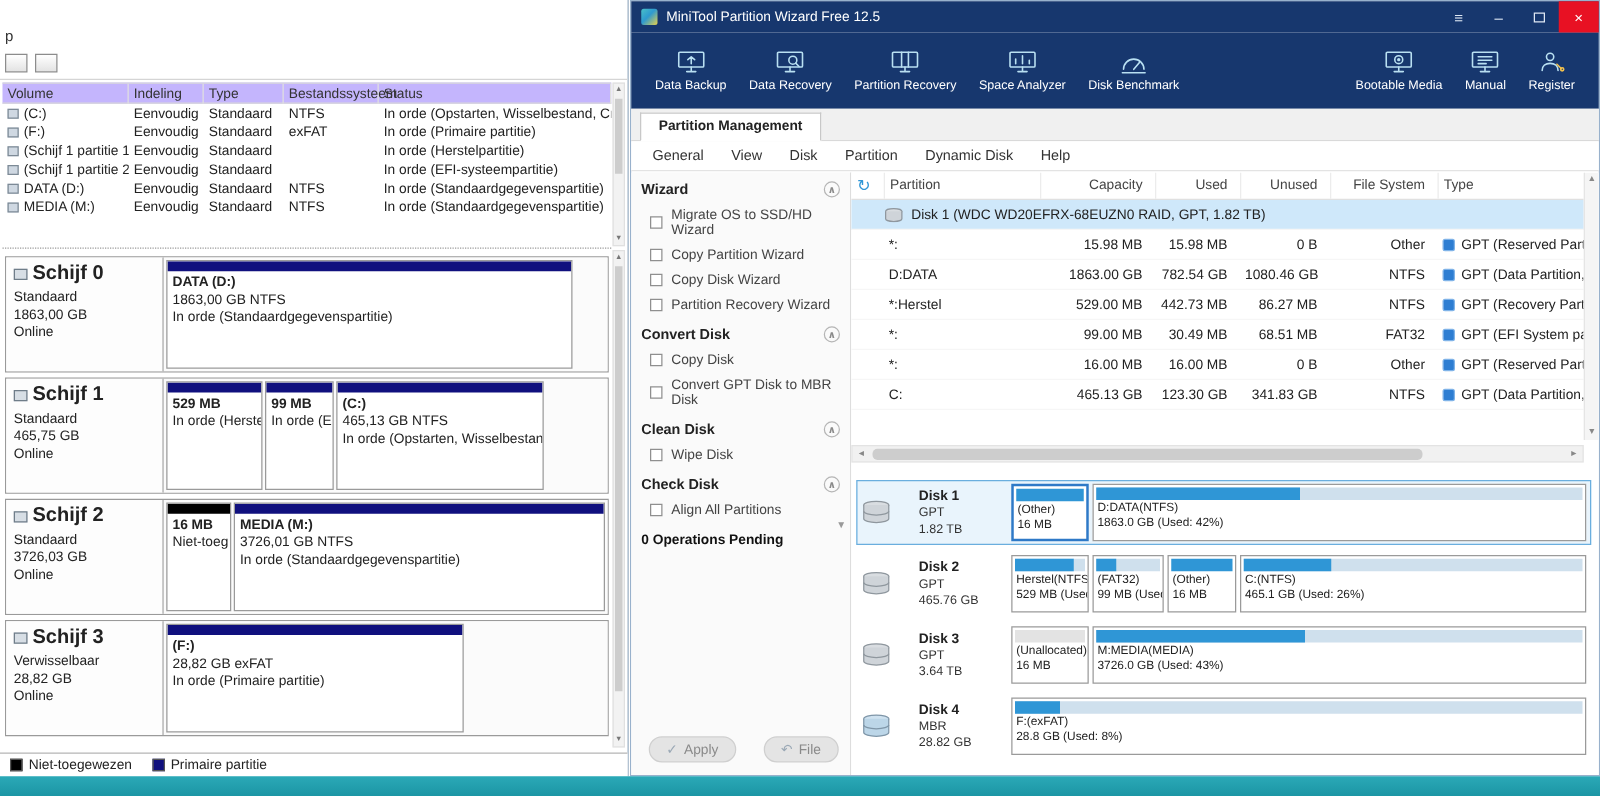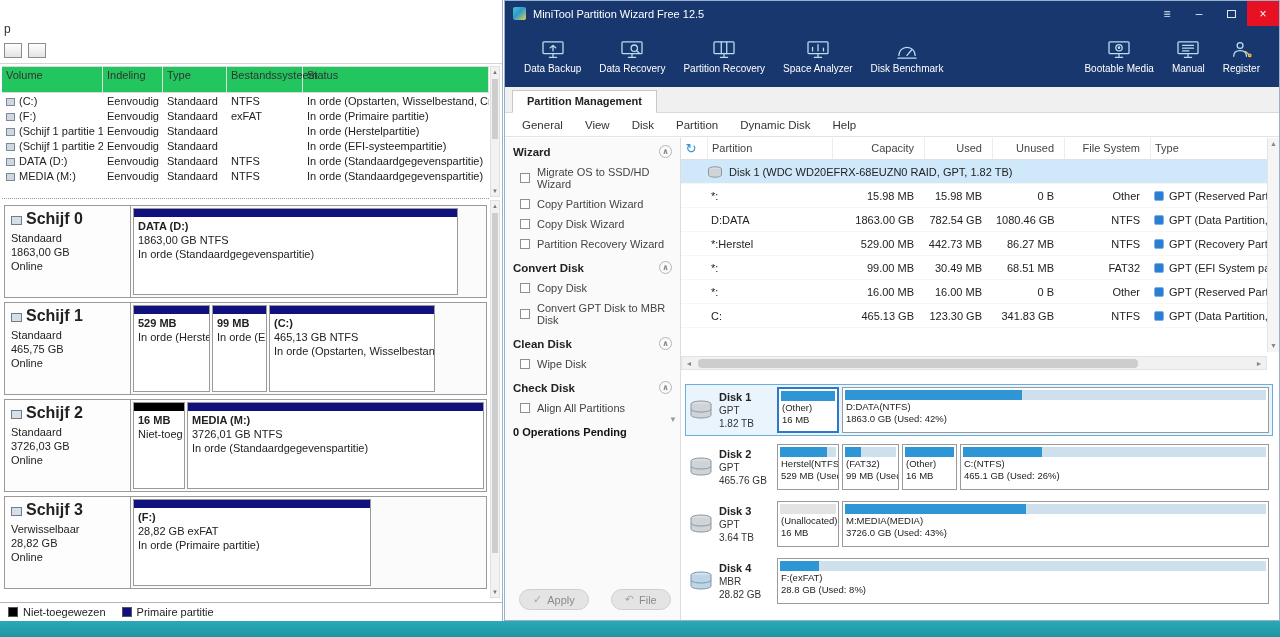--- a/index.html
+++ b/index.html
@@ -11,21 +11,21 @@
   .strip{position:absolute;left:0;bottom:0;width:100%;height:16px;background:linear-gradient(#2ba9b7,#1b95a4)}
 
   
   .dm{position:absolute;left:0;top:0;width:503px;height:621px;background:#fff;border-right:1px solid #9cb0c4;font-size:11px;color:#222}
   .dm-top{position:absolute;left:0;top:0;right:0;height:64px;border-bottom:1px solid #d5d5d5}
   .dm-p{position:absolute;left:4px;top:22px;font-size:12px;color:#333}
   .dm-tools{position:absolute;left:4px;top:43px;display:flex;gap:6px}
   .dm-tool{width:18px;height:15px;border:1px solid #8c8c8c;background:linear-gradient(#fff,#e3e3e3)}
   .dm-table{position:absolute;left:2px;top:66px;right:13px}
   .dm-thr,.dm-tr{display:grid;grid-template-columns:101px 60px 64px 76px 1fr;align-items:center}
-  .dm-thr{height:27px;border:1px solid #d9d9d9;border-left:none;border-right:none;background:#22c55e;color:#333}
+  .dm-thr{height:17px;border:1px solid #d9d9d9;border-left:none;border-right:none;background:#c4b5fd;color:#333}
   .dm-thr>div{padding:1px 4px;border-right:1px solid #e0e0e0;height:100%;line-height:14px}
   .dm-tr{height:15px}
   .dm-tr>div{padding:0 4px;white-space:nowrap;overflow:hidden}
   .vol-ico{display:inline-block;width:9px;height:8px;border:1px solid #7d8a96;background:#cfd8e2;margin-right:4px;vertical-align:-1px}
   .dm-vscroll{position:absolute;width:10px;background:#f2f2f2;border:1px solid #e0e0e0}
   .dm-vscroll .arr{display:block;height:10px;font-size:6px;color:#777;text-align:center;line-height:10px}
   .dm-vscroll .thumb{position:absolute;left:1px;right:1px;background:#cdcdcd}
   .vs1{top:66px;right:2px;height:131px}
   .vs2{top:200px;right:2px;height:398px}
   .dm-disks{position:absolute;left:2px;top:198px;right:13px;height:400px;border-top:1px dotted #9a9a9a;padding-top:3px}
@@ -92,21 +92,21 @@
   .tico{width:10px;height:10px;border:1px solid #7fb3e8;background:#2d7dd2;border-radius:2px;flex:0 0 auto}
   .refresh{color:#2f96d6;font-size:13px;text-align:center}
   .m-vscroll{position:absolute;right:0;top:0;width:12px;height:214px;background:#f5f5f5;border-left:1px solid #e5e5e5}
   .m-vscroll .arr{display:block;height:12px;text-align:center;font-size:7px;color:#888;line-height:12px}
   .m-hscroll{position:absolute;left:0;top:218px;right:12px;height:14px;background:#f1f1f1;border:1px solid #e3e3e3;display:flex;align-items:center}
   .m-hscroll .arr{width:14px;text-align:center;font-size:7px;color:#888}
   .hthumb{position:absolute;left:16px;width:440px;top:2px;height:9px;background:#cdcdcd;border-radius:4px}
 
   
   .gfx{position:absolute;left:4px;top:246px;right:6px}
-  .grow{display:flex;align-items:center;gap:6px;height:52px;margin-bottom:5px;border:1px solid transparent;padding:2px 3px}
+  .grow{display:flex;align-items:center;gap:22px;height:52px;margin-bottom:5px;border:1px solid transparent;padding:2px 3px}
   .grow.sel{background:#e9f4fc;border:1px solid #6aaede}
   .gdico{flex:0 0 auto}
   .glabel{width:52px;flex:0 0 auto;line-height:13px}
   .glabel .b{font-weight:bold;font-size:11px}
   .glabel .s{font-size:10px;color:#333}
   .gparts{flex:1;display:flex;gap:3px;height:46px}
   .gpart{border:1px solid #9a9a9a;background:#fff;display:flex;flex-direction:column;overflow:hidden;flex:0 0 auto}
   .gpart.selp{border:2px solid #2e79c7}
   .gauge{height:10px;margin:2px 2px 1px;background:#cfe0ed}
   .gauge.un{background:#e3e3e3}

